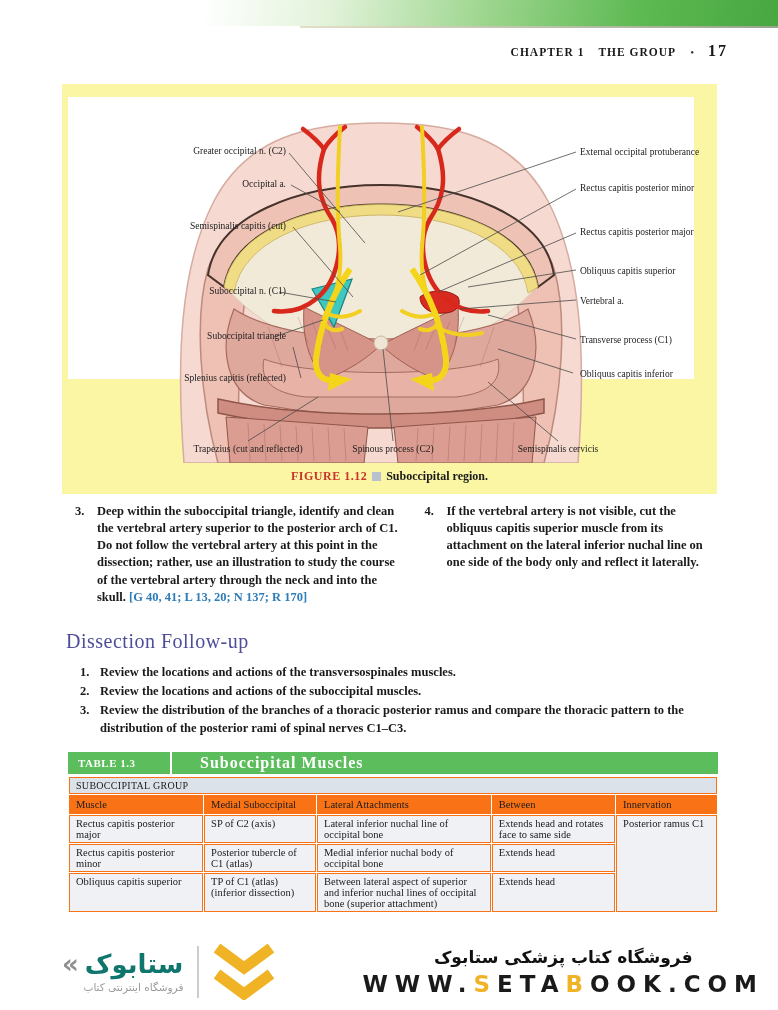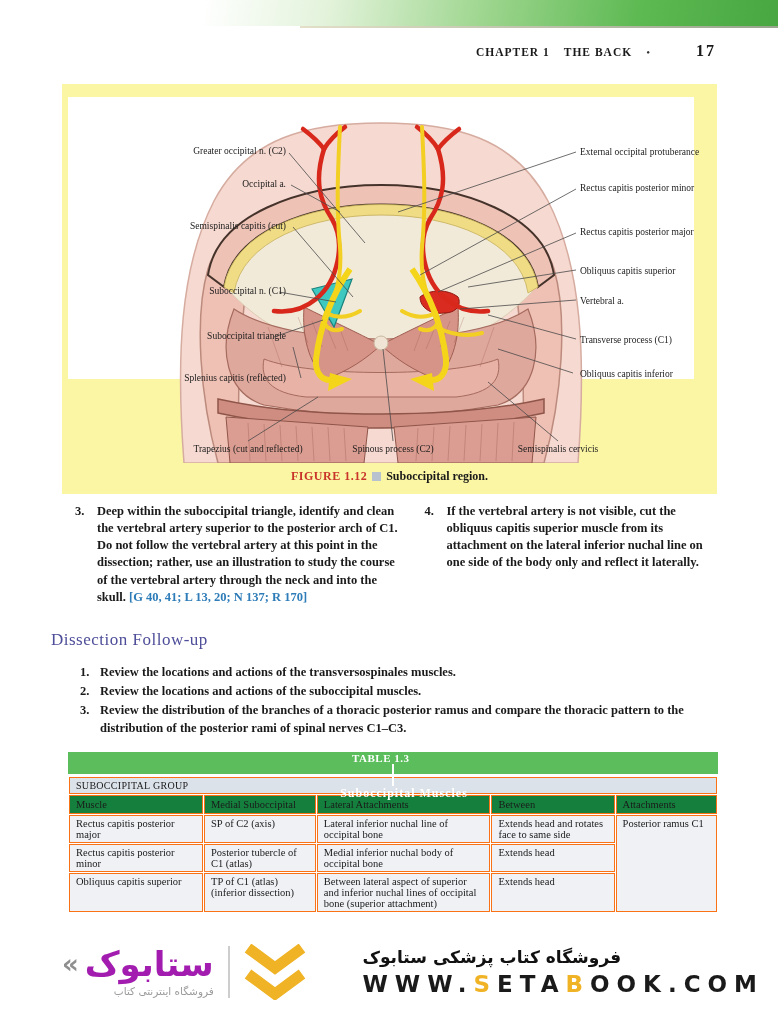--- a/index.html
+++ b/index.html
@@ -4,88 +4,88 @@
 <style>
   html,body{margin:0;padding:0;background:#e9e9e9;}
   .page{position:relative;width:778px;height:1010px;background:#fff;margin:0 auto;overflow:hidden;
         font-family:"Liberation Serif", serif;color:#1a1a1a;}
   
   .topbar{position:absolute;top:0;left:0;width:778px;height:26px;
           background:linear-gradient(100deg,#ffffff 26%,#e3f3db 42%,#9ed68f 62%,#5db952 82%,#48a741 100%);}
   .topbar-line{position:absolute;top:26px;left:300px;right:0;height:2px;
                background:linear-gradient(to right,#e3dfc8,#97a58b);}
   
-  .pagehead{position:absolute;top:42px;right:62px;display:flex;align-items:baseline;gap:14px;}
+  .pagehead{position:absolute;top:42px;right:50px;display:flex;align-items:baseline;gap:14px;}
   .pagehead .chap{font-size:11.5px;font-weight:bold;letter-spacing:1px;}
   .pagehead .dot{font-size:11px;color:#333;}
-  .pagehead .pnum{font-size:16px;font-weight:bold;letter-spacing:2px;margin-left:32px;}
+  .pagehead .pnum{font-size:16px;font-weight:bold;letter-spacing:2px;}
   
   .figbox{position:absolute;top:84px;left:62px;width:655px;height:410px;background:#fbf6a4;}
   .figpanel{position:absolute;top:13px;left:6px;width:626px;height:282px;background:#fff;}
   .figpanel svg{position:absolute;top:0;left:0;}
   .figlabel{position:absolute;font-size:9.5px;line-height:1.15;color:#1c1c1c;}
   .fl-left{text-align:right;width:198px;left:20px;}
   .fl-right{text-align:left;left:512px;width:150px;}
   .fl-right.narrow{width:118px;}
   .fl-bottom{text-align:center;}
   .figcaption{position:absolute;left:0;right:0;top:385px;text-align:center;font-size:12px;font-weight:bold;}
   .figcaption .red{color:#c9342a;letter-spacing:.5px;}
   .figcaption .sq{display:inline-block;width:9px;height:9px;background:#b8c2cf;margin:0 5px;vertical-align:-1px;}
   
   .instr{position:absolute;top:503px;left:75px;width:648px;display:flex;gap:26px;}
   .instr-item{display:flex;font-size:12.5px;font-weight:bold;line-height:1.37;}
   .instr-item .num{width:22px;flex:none;}
   .instr-item.c1{width:325px;}
   .instr-item.c2{width:300px;}
   .ref{color:#2e7cb8;}
   
-  .fu-head{position:absolute;top:630px;left:51px;font-size:17px;color:#4d4d99;letter-spacing:.5px;}
+  .fu-head{position:absolute;top:630px;left:66px;font-size:20px;color:#4d4d99;letter-spacing:.5px;}
   .fu-list{position:absolute;top:663px;left:80px;width:652px;font-size:12.5px;font-weight:bold;line-height:1.45;}
   .fu-item{display:flex;margin-bottom:1px;}
   .fu-item .num{width:20px;flex:none;}
   
   .tablewrap{position:absolute;top:752px;left:68px;width:650px;height:180px;overflow:hidden;}
-  .tbar{display:flex;align-items:center;height:22px;background:#5bbd5b;color:#fff;margin-bottom:2px;flex-direction:column;}
+  .tbar{display:flex;align-items:center;height:22px;background:#5bbd5b;color:#fff;margin-bottom:2px;}
   .tbar .tlabel{width:92px;padding-left:10px;font-size:11px;font-weight:bold;letter-spacing:.5px;flex:none;}
   .tbar .tdiv{width:2px;height:22px;background:#fff;flex:none;}
-  .tbar .ttitle{padding-left:22px;font-size:12px;font-weight:bold;letter-spacing:1px;}
+  .tbar .ttitle{padding-left:28px;font-size:16px;font-weight:bold;letter-spacing:1px;}
   table.muscles{border-collapse:separate;border-spacing:1px;width:650px;background:#fff;}
   table.muscles td,table.muscles th{border:1px solid #f97316;font-size:10.5px;font-weight:normal;
         text-align:left;vertical-align:top;padding:2px 6px;background:#eff1f5;}
   table.muscles .grouprow td{background:#dce2e9;font-size:10px;letter-spacing:.3px;padding:2px 6px;}
-  table.muscles th{background:#15803d;padding:3px 6px;}
+  table.muscles th{background:#f97316;padding:3px 6px;}
   td.innerv{vertical-align:middle;text-align:left;}
   .cw1{width:131px}.cw2{width:104px}.cw3{width:174px}.cw4{width:119px}.cw5{width:92px}
   
   .footer{position:absolute;top:933px;left:0;width:778px;height:77px;background:#fff;
           display:flex;justify-content:space-between;align-items:center;
           font-family:"DejaVu Sans", sans-serif;}
   .brand{display:flex;align-items:center;gap:14px;margin-left:62px;}
   .brand-word{display:flex;flex-direction:column;align-items:flex-end;}
   .brand-row{display:flex;align-items:center;gap:6px;}
   .guillemet{font-size:26px;color:#8f8f8f;font-weight:bold;line-height:1;}
-  .wordmark{font-size:34px;font-weight:bold;color:#a21caf;line-height:1;}
+  .wordmark{font-size:26px;font-weight:bold;color:#0f766e;line-height:1;}
   .brand-sub{font-size:10.5px;color:#9b9b9b;margin-top:4px;}
   .brand-div{width:2px;height:52px;background:#cdcdcd;}
-  .setafoot{margin-right:14px;text-align:left;}
+  .setafoot{margin-right:14px;text-align:center;}
   .seta-fa{font-size:17px;font-weight:bold;color:#111;margin-bottom:4px;}
   .seta-url{font-size:23px;font-weight:bold;letter-spacing:7px;color:#1a1a1a;white-space:nowrap;}
   .seta-url .y{color:#f0b325;}
 </style>
 </head>
 <body>
 
 <div class="page">
 
   <div class="topbar"></div>
   <div class="topbar-line"></div>
 
   <div class="pagehead">
     <span class="chap">CHAPTER 1</span>
-    <span class="chap">THE BACK</span>
+    <span class="chap">THE GROUP</span>
     <span class="dot">•</span>
     <span class="pnum">17</span>
   </div>
 
   <div class="figbox">
     <div class="figpanel">
       <svg width="626" height="366" viewBox="0 0 626 366">
 
         <path d="M116,366 C108,260 112,170 146,104 C180,40 240,26 313,26 C386,26 446,40 480,104 C514,170 518,260 510,366 Z" fill="#f6d9d0" stroke="#d6aca0" stroke-width="1.5"></path>
 
@@ -249,21 +249,21 @@
     <table class="muscles">
       <tbody>
           <tr class="grouprow">
             <td colspan="5">SUBOCCIPITAL GROUP</td>
           </tr>
       <tr>
         <th class="cw1">Muscle</th>
         <th class="cw2">Medial Suboccipital</th>
         <th class="cw3">Lateral Attachments</th>
         <th class="cw4">Between</th>
-        <th class="cw5">Attachments</th>
+        <th class="cw5">Innervation</th>
       </tr>
       <tr>
         <td>Rectus capitis posterior major</td>
         <td>SP of C2 (axis)</td>
         <td>Lateral inferior nuchal line of occipital bone</td>
         <td>Extends head and rotates face to same side</td>
         <td class="innerv" rowspan="3">Posterior ramus C1</td>
       </tr>
       <tr>
         <td>Rectus capitis posterior minor</td>

